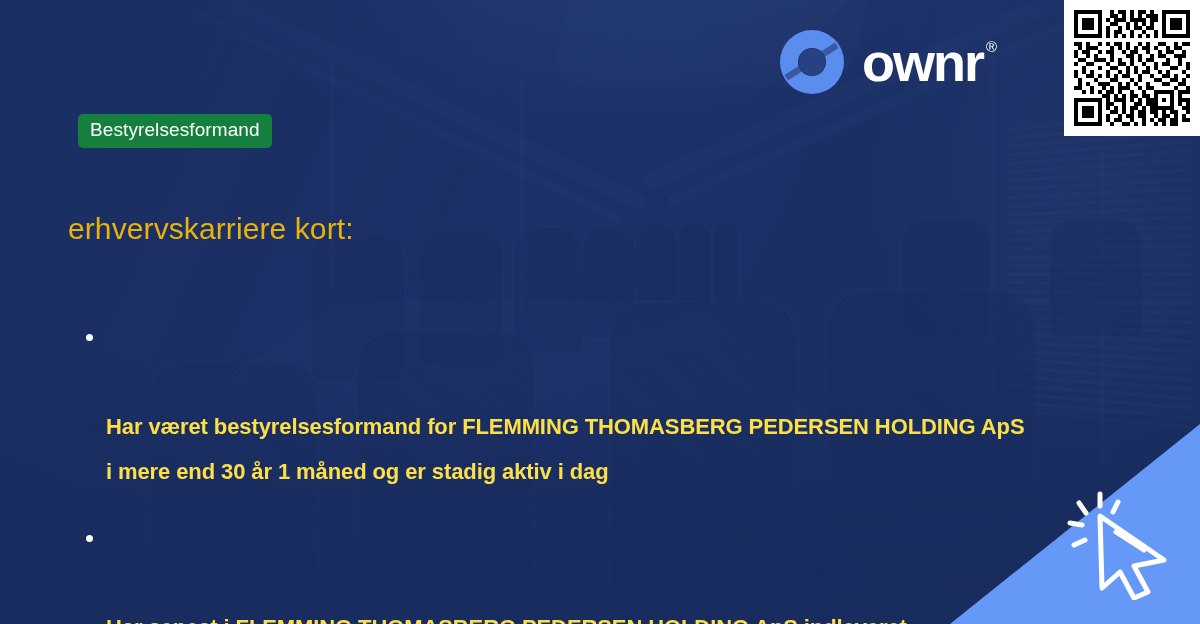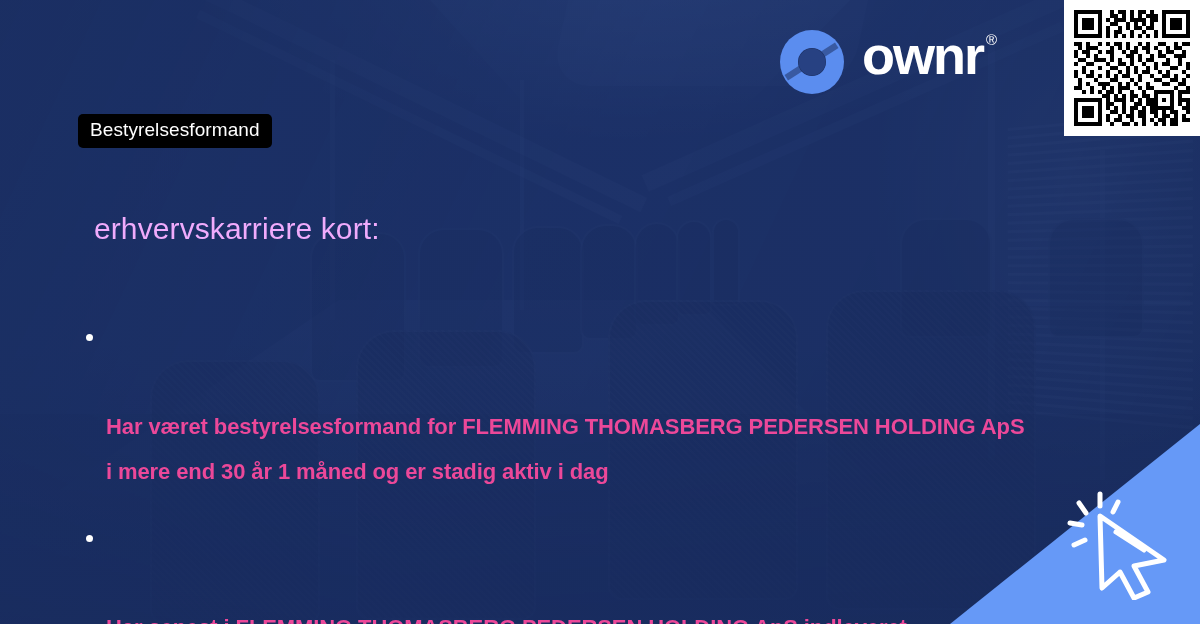--- a/index.html
+++ b/index.html
@@ -97,71 +97,71 @@
   .tint {
     position:absolute; inset:0;
     background:linear-gradient(115deg, rgba(26,46,98,.90) 0%, rgba(27,48,104,.80) 45%, rgba(26,46,98,.86) 100%);
   }
 
   
   .content { position:absolute; inset:0; }
 
   .badge {
     position:absolute; left:78px; top:114px;
-    background:#000000;
+    background:#15803d;
     color:#ffffff;
     font-size:19px;
     padding:5px 12px 7px 12px;
     border-radius:5px;
     letter-spacing:.1px;
     white-space:nowrap;
   }
 
   .title {
     position:absolute; left:78px; top:158px;
     color:#ffffff;
     font-size:41px;
     font-weight:bold;
     letter-spacing:-.3px;
     white-space:nowrap;
   }
   .subtitle {
-    position:absolute; left:94px; top:212px;
-    color:#f0abfc;
+    position:absolute; left:68px; top:212px;
+    color:#eab308;
     font-size:30px;
     font-weight:normal;
     letter-spacing:.1px;
     white-space:nowrap;
   }
 
   .bullets {
     position:absolute; left:78px; top:314px; right:0;
   }
   .bullet {
     position:relative;
     padding-left:28px;
-    color:#ec4899;
+    color:#fde047;
     font-size:22px;
     font-weight:bold;
     line-height:45px;
     margin-bottom:21px;
     white-space:pre-line;
     letter-spacing:-.1px;
   }
   .bullet:last-child { margin-bottom:0; }
   .bullet .dot {
     position:absolute; left:8px; top:20px;
     width:7px; height:7px; border-radius:50%;
     background:#ffffff;
   }
 
   
   .logo {
     position:absolute; left:778px; top:28px;
-    display:flex; gap:16px;
+    display:flex; align-items:center; gap:16px;
   }
   .logo-mark { width:68px; height:68px; display:block; }
   .logo-word {
     display:flex; align-items:flex-start;
     color:#ffffff;
     font-size:54px;
     font-weight:bold;
     letter-spacing:-2px;
     line-height:1;
   }

